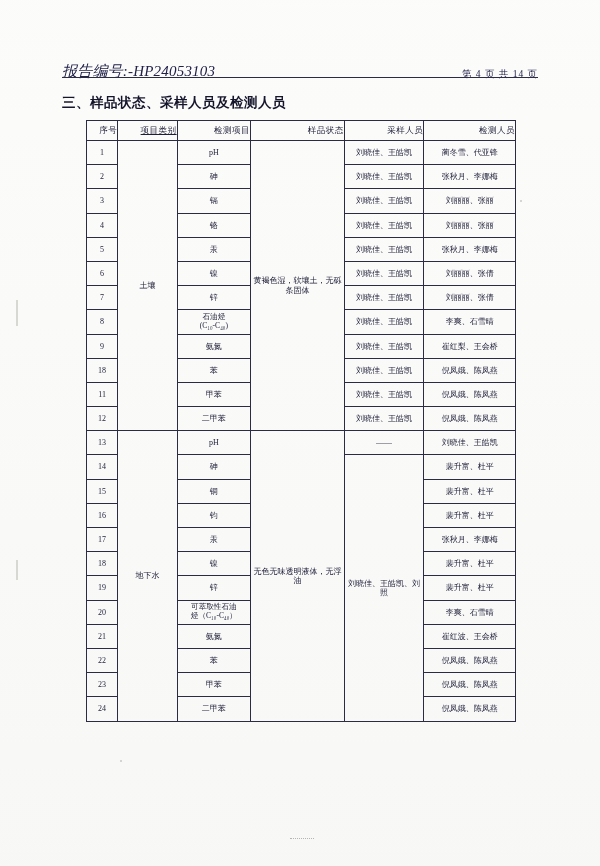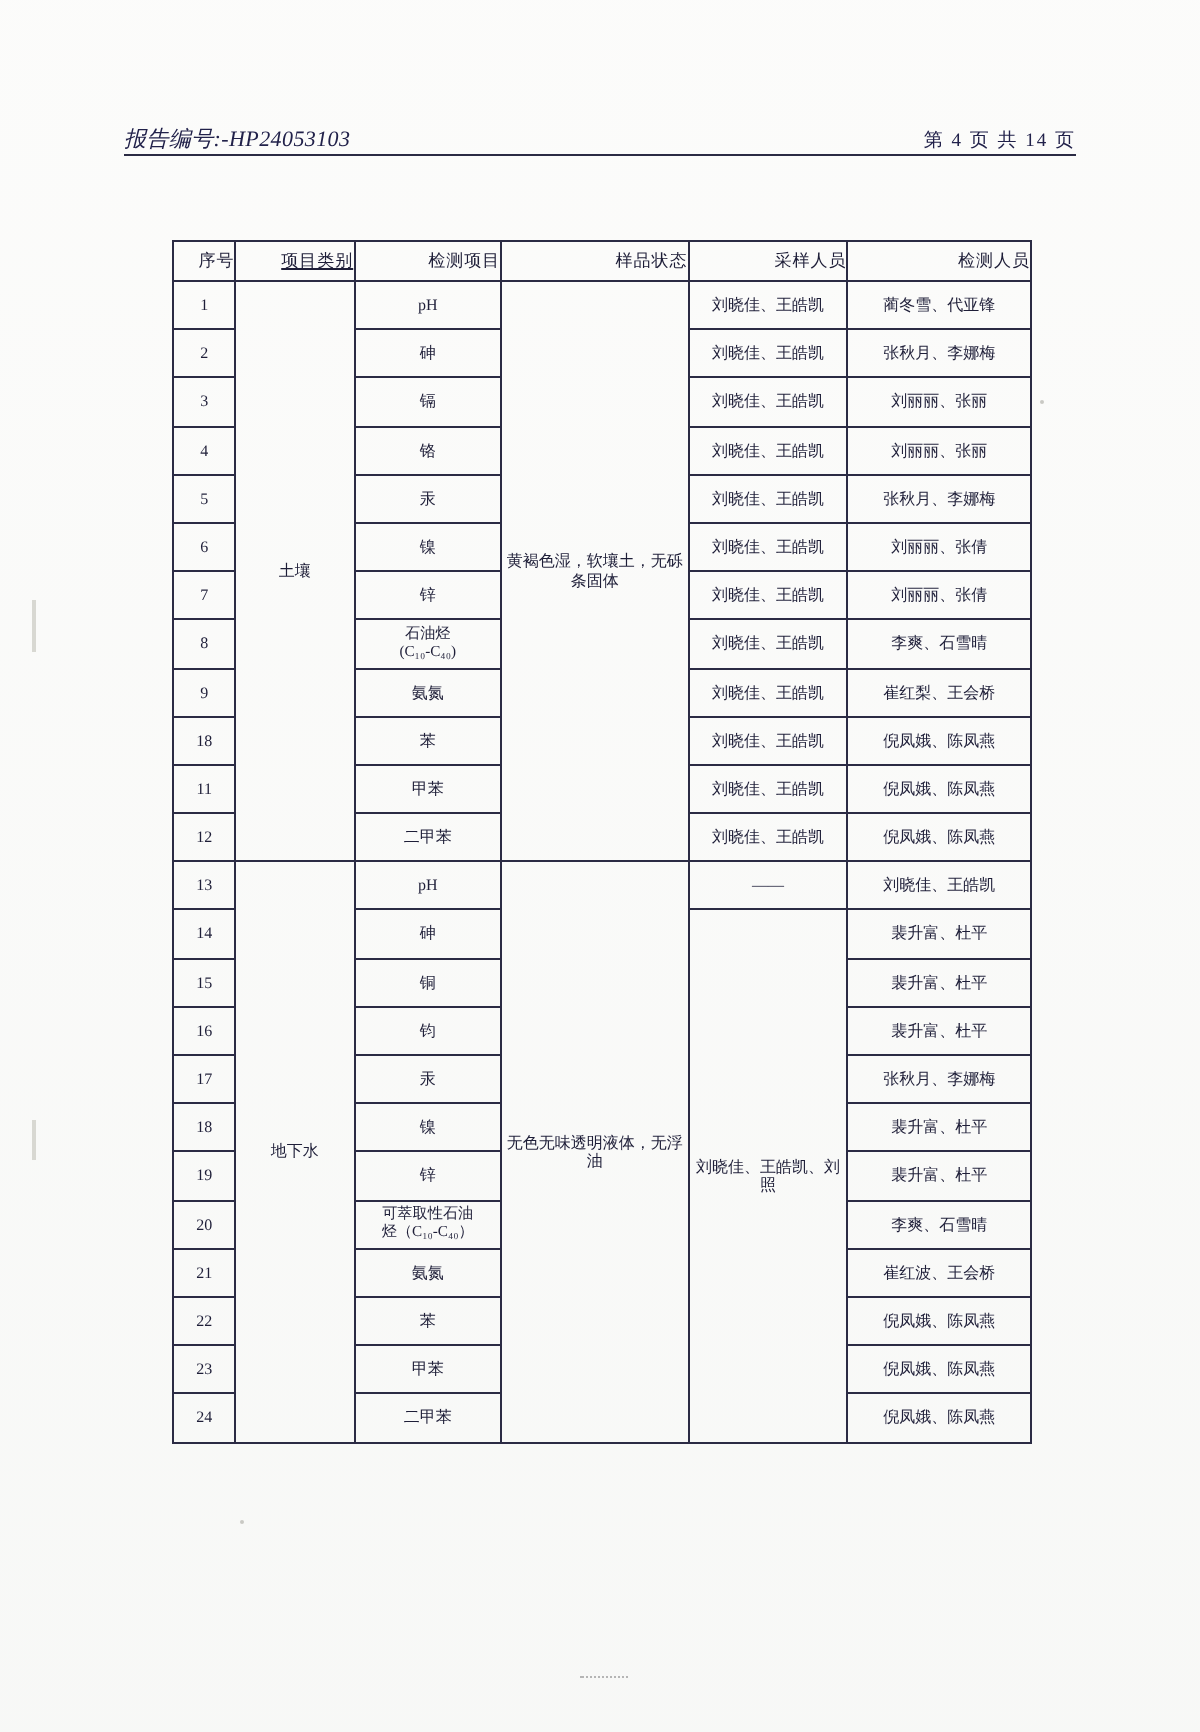--- a/index.html
+++ b/index.html
@@ -38,21 +38,21 @@
     display: flex;
     justify-content: space-between;
     align-items: flex-end;
     font-size: 9.5px;
     letter-spacing: 0.2px;
   }
   .doc-no {
     font-style: italic;
     font-family: "Liberation Serif", serif;
     color: #21214a;
-    font-size: 11px;
+    font-size: 15px;
   }
   .page-no {
     color: #21214a;
     font-size: 9.5px;
     letter-spacing: 1px;
   }
   .header-rule {
     position: absolute;
     left: 62px;
     top: 77px;
@@ -139,20 +139,21 @@
 
 <div class="page">
   <div class="scan-tint"></div>
 
   <div class="header-row">
     <span class="doc-no">报告编号:-HP24053103</span>
     <span class="page-no">第 4 页 共 14 页</span>
   </div>
   <div class="header-rule"></div>
 
+  <div class="section-title">三、样品状态、采样人员及检测人员</div>
 
   <table class="main">
     <thead>
       <tr>
         <td class="c-seq">序号</td>
         <td class="c-cat">项目类别</td>
         <td class="c-item">检测项目</td>
         <td class="c-state">样品状态</td>
         <td class="c-sampler">采样人员</td>
         <td class="c-tester">检测人员</td>

